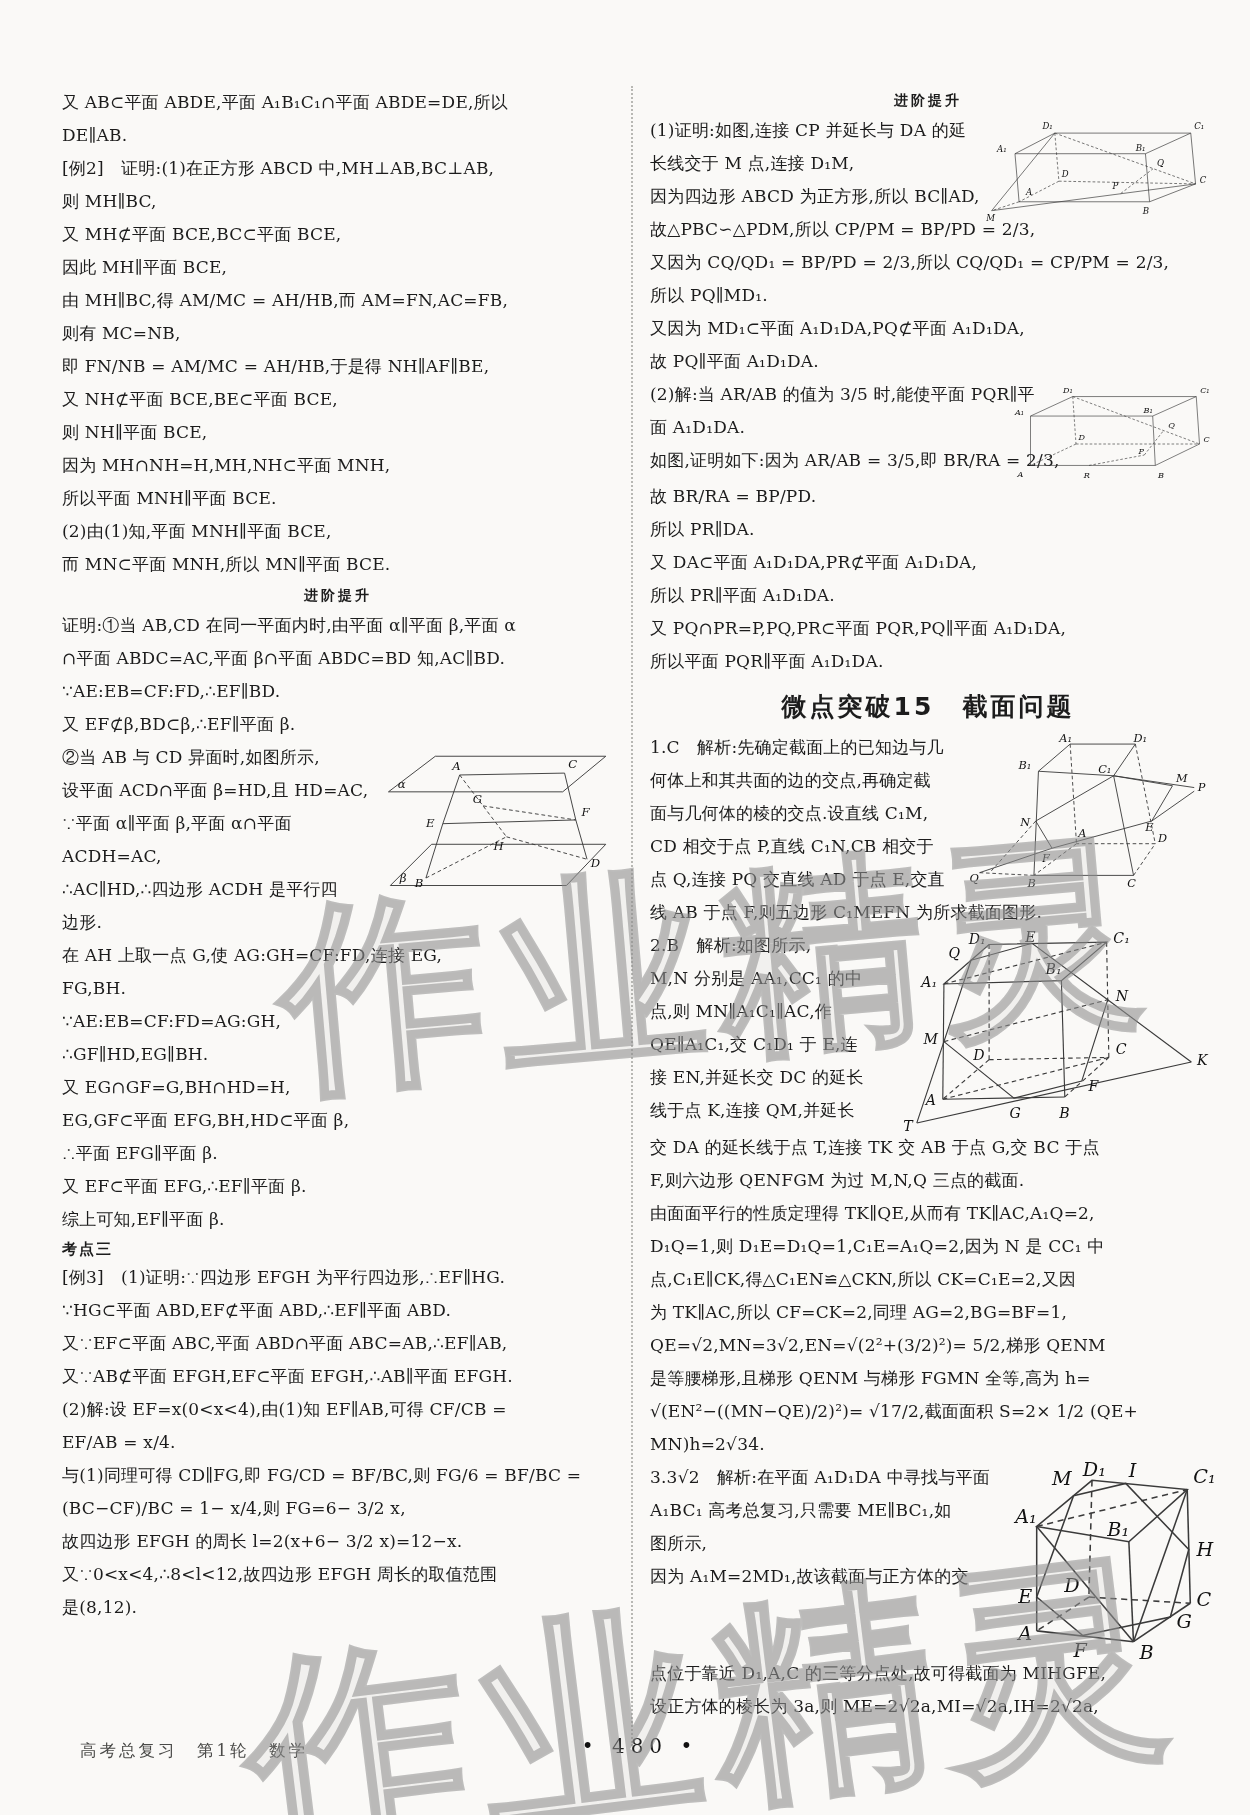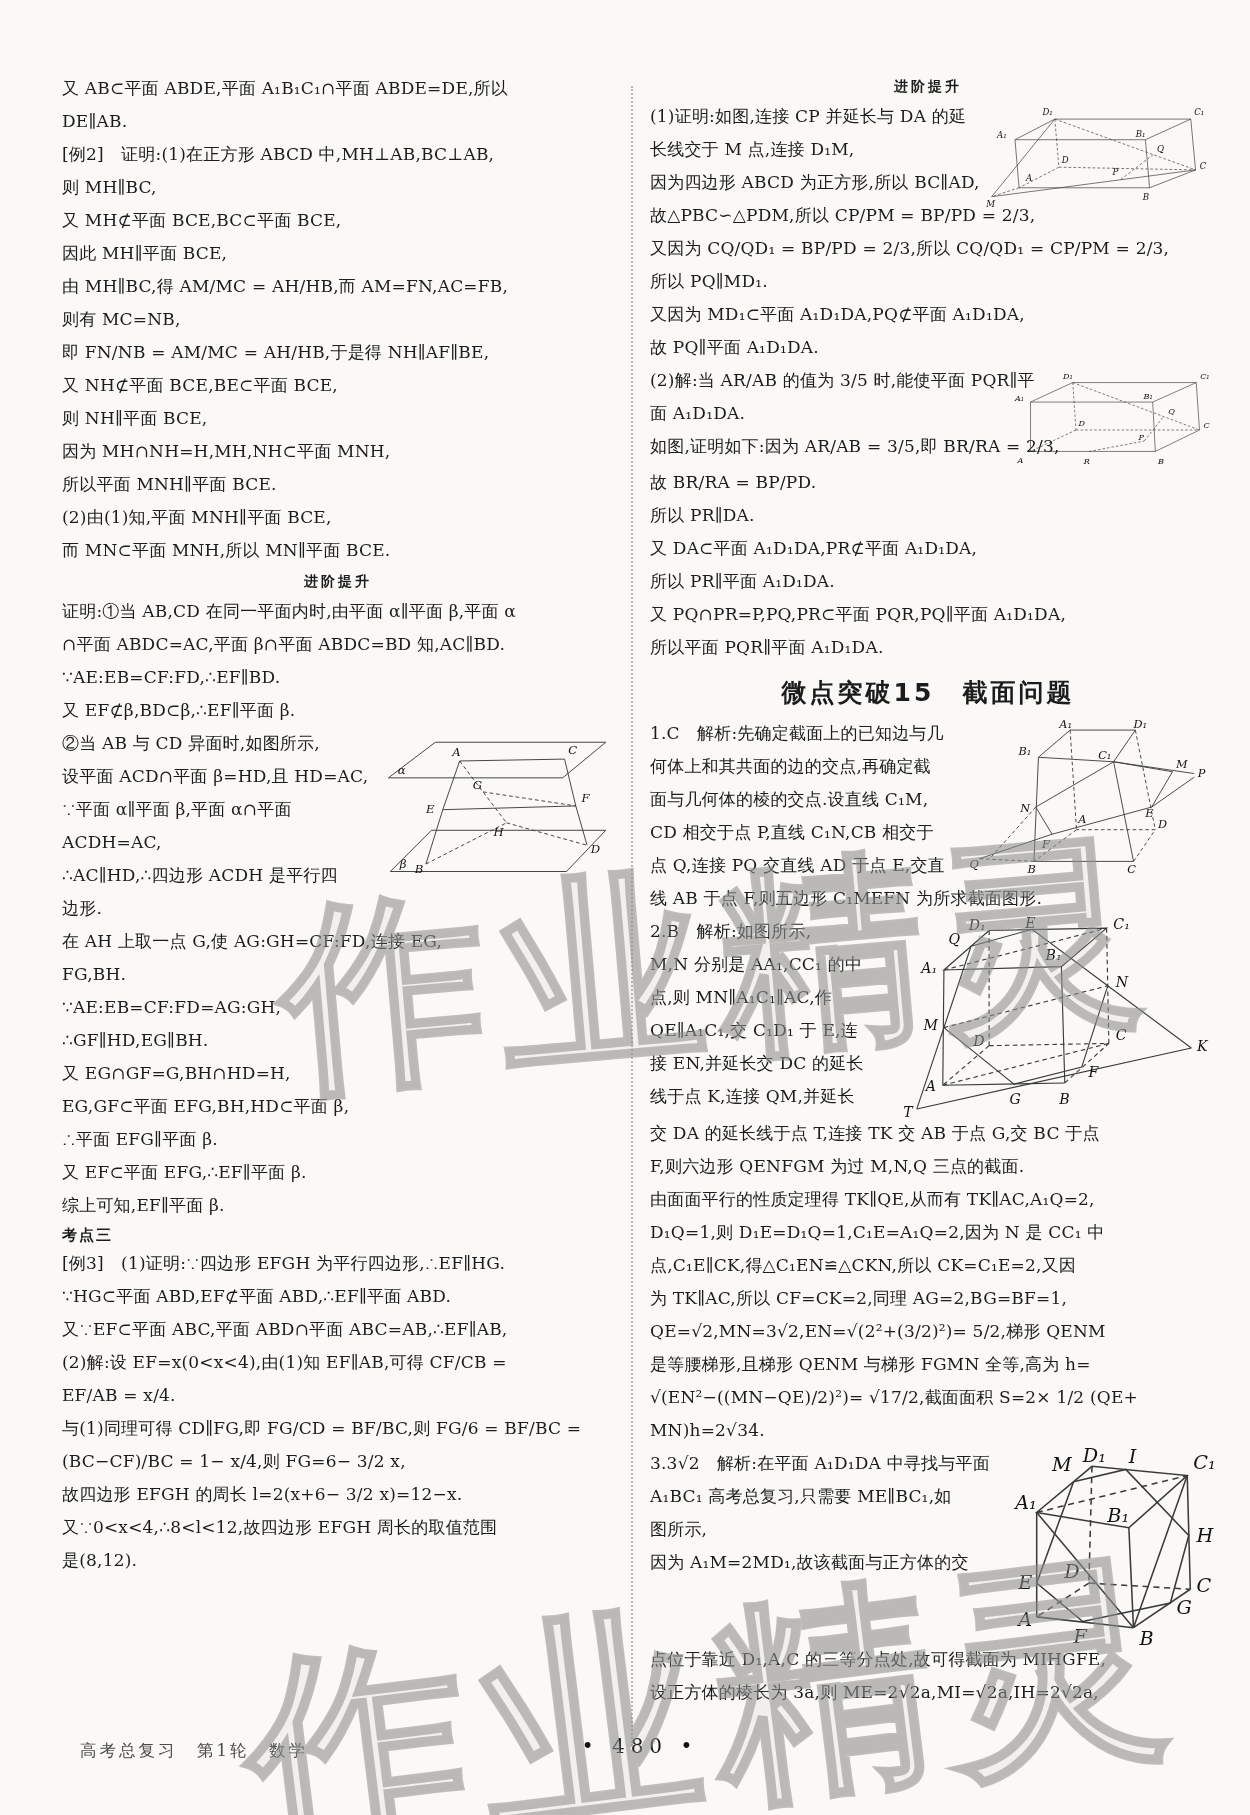--- a/index.html
+++ b/index.html
@@ -1,18 +1,18 @@
 <!DOCTYPE html>
 <html><head>
 <meta charset="utf-8">
 <style>
   html,body{margin:0;padding:0;background:#e8e8e6;}
   .page{position:relative;width:1250px;height:1815px;background:#faf9f7;overflow:hidden;
         font-family:"DejaVu Serif","Liberation Serif",serif;color:#1c1c1c;}
-  .col{position:absolute;top:72px;}
+  .col{position:absolute;top:86px;}
   .col-left{left:62px;width:552px;}
   .col-right{left:650px;width:556px;}
   .divider{position:absolute;left:631px;top:86px;height:1660px;border-left:2px dotted #b8b8b4;}
   .line{font-size:17px;line-height:33px;white-space:nowrap;letter-spacing:.2px;}
   .sec{min-width:0;}
   .row{display:flex;gap:12px;align-items:flex-start;}
   .row .grow{flex:1 1 auto;min-width:0;}
   .row svg{flex:0 0 auto;margin-top:4px;}
   .center-h{margin:6px 0 4px;font-size:14px;font-weight:700;text-align:center;
             font-family:"DejaVu Sans","Liberation Sans",sans-serif;letter-spacing:3px;}
@@ -107,20 +107,21 @@
         <div class="line">EG,GF⊂平面 EFG,BH,HD⊂平面 β,</div>
         <div class="line">∴平面 EFG∥平面 β.</div>
         <div class="line">又 EF⊂平面 EFG,∴EF∥平面 β.</div>
         <div class="line">综上可知,EF∥平面 β.</div>
       </div>
     <div class="left-h">考点三</div>
     <div class="sec">
         <div class="line">[例3]　(1)证明:∵四边形 EFGH 为平行四边形,∴EF∥HG.</div>
         <div class="line">∵HG⊂平面 ABD,EF⊄平面 ABD,∴EF∥平面 ABD.</div>
         <div class="line">又∵EF⊂平面 ABC,平面 ABD∩平面 ABC=AB,∴EF∥AB,</div>
+        <div class="line">又∵AB⊄平面 EFGH,EF⊂平面 EFGH,∴AB∥平面 EFGH.</div>
         <div class="line">(2)解:设 EF=x(0&lt;x&lt;4),由(1)知 EF∥AB,可得 CF/CB =</div>
         <div class="line">EF/AB = x/4.</div>
         <div class="line">与(1)同理可得 CD∥FG,即 FG/CD = BF/BC,则 FG/6 = BF/BC =</div>
         <div class="line">(BC−CF)/BC = 1− x/4,则 FG=6− 3/2 x,</div>
         <div class="line">故四边形 EFGH 的周长 l=2(x+6− 3/2 x)=12−x.</div>
         <div class="line">又∵0&lt;x&lt;4,∴8&lt;l&lt;12,故四边形 EFGH 周长的取值范围</div>
         <div class="line">是(8,12).</div>
       </div>
   </div>
 

